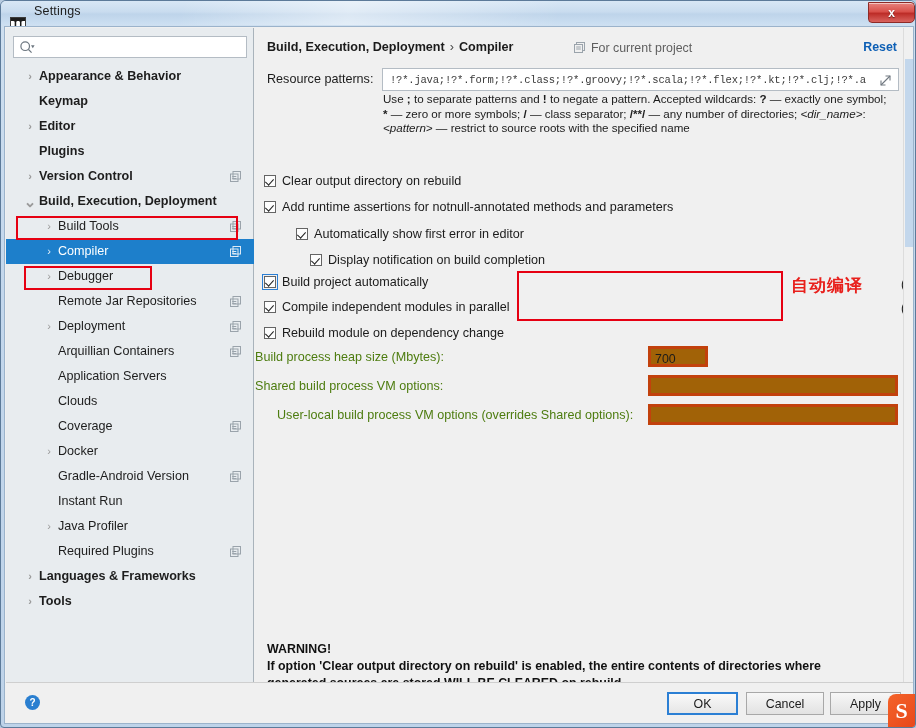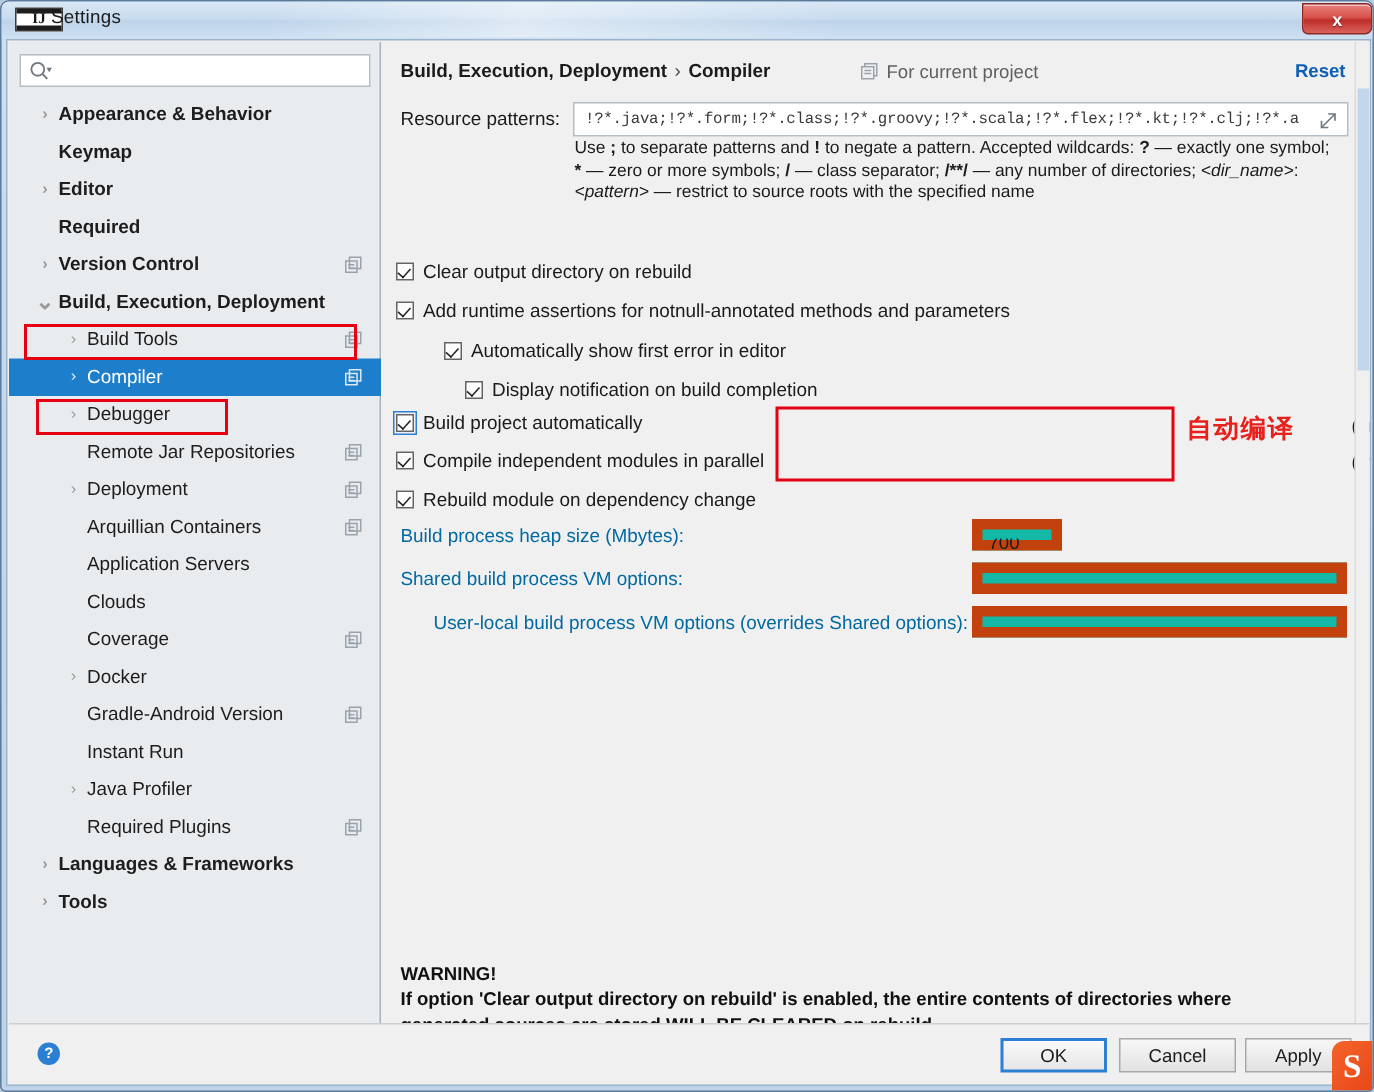--- a/index.html
+++ b/index.html
@@ -27,22 +27,22 @@
     position: absolute; left: 0; top: 0;
     width: 916px; height: 24px;
     background: linear-gradient(180deg,#d8e7f5 0%, #c9dcef 45%, #bed4ea 55%, #cde0f2 100%);
   }
   #titlebar-sheen {
     position:absolute; left:180px; top:0; width:420px; height:24px;
     background: linear-gradient(100deg, rgba(255,255,255,0) 0%, rgba(255,255,255,.45) 40%, rgba(255,255,255,0) 90%);
     pointer-events:none;
   }
   #app-icon {
-    position: absolute; left: 9px; top: 4px;
-    width: 32px; height: 16px;
+    position: absolute; left: 9px; top: 16px;
+    width: 16px; height: 16px;
     background: #ffffff;
     border: 1px solid #3b3b3b;
     display:flex; align-items:center; justify-content:center;
     font-size: 10px; font-weight: bold; color:#1a1a1a;
     font-family: "Liberation Serif", serif;
     line-height: 1;
   }
   #app-icon::before{
     content:""; position:absolute; left:0; top:0; right:0; height:3px; background:#1d1d1d;
   }
@@ -233,26 +233,26 @@
   }
   #annot-cn {
     position: absolute; left: 536px; top: 246px;
     font-size: 17px; color: #e8201c; font-weight: bold;
     font-family: "DejaVu Sans", sans-serif;
     letter-spacing: 1px;
     white-space: nowrap;
   }
 
   .flabel {
-    position: absolute; left: 12px;
-    font-size: 12.6px; color: #0369a1; white-space: nowrap;
+    position: absolute; left: 0;
+    font-size: 12.6px; color: #4d7c0f; white-space: nowrap;
   }
   .ftext {
     position: absolute;
-    height: 21px; background: #14b8a6; border: 7px solid #c2410c;
+    height: 21px; background: #a16207; border: 3px solid #c2410c;
   }
   .ftext input {
     width: 100%; height: 100%; border: none; outline: none; background: transparent;
     padding: 0 4px;
     font-family: "Liberation Sans", sans-serif; font-size: 12.4px; color:#1b1b1b;
   }
 
   #warning {
     position: absolute; left: 12px; top: 613px;
     width: 620px;
@@ -339,21 +339,21 @@
             <span class="tree-label">Appearance &amp; Behavior</span>
           </div>
           <div class="tree-row lvl0 bold">
             <span class="tree-label">Keymap</span>
           </div>
           <div class="tree-row lvl0 bold">
             <span class="tw">›</span>
             <span class="tree-label">Editor</span>
           </div>
           <div class="tree-row lvl0 bold">
-            <span class="tree-label">Required</span>
+            <span class="tree-label">Plugins</span>
           </div>
           <div class="tree-row lvl0 bold">
             <span class="tw">›</span>
             <span class="tree-label">Version Control</span>
             <svg class="proj-icon" viewBox="0 0 13 13">
               <rect x="4" y="1.5" width="7.5" height="7.5" fill="none" stroke="#9aa3ab" stroke-width="1"></rect>
               <rect x="1.5" y="4" width="7.5" height="7.5" fill="none" stroke="#9aa3ab" stroke-width="1"></rect>
               <line x1="3.2" y1="6.5" x2="7.3" y2="6.5" stroke="#9aa3ab" stroke-width="1"></line>
               <line x1="3.2" y1="8.6" x2="7.3" y2="8.6" stroke="#9aa3ab" stroke-width="1"></line>
             </svg>

